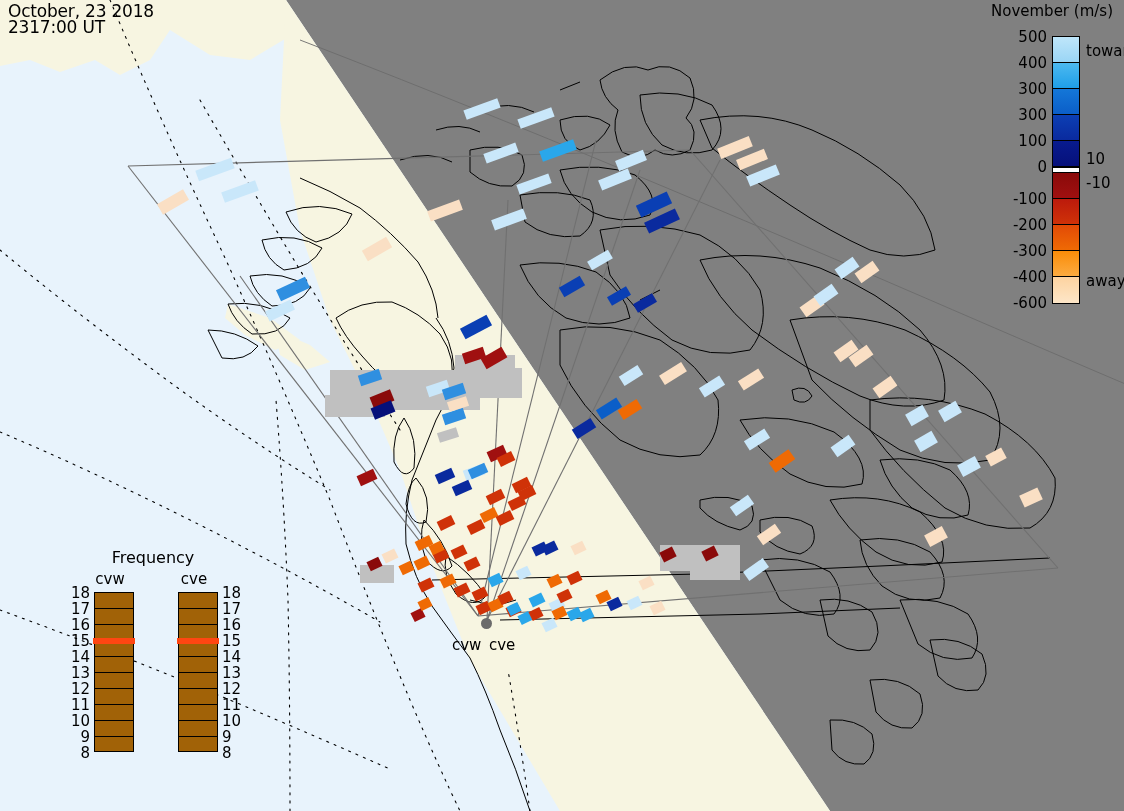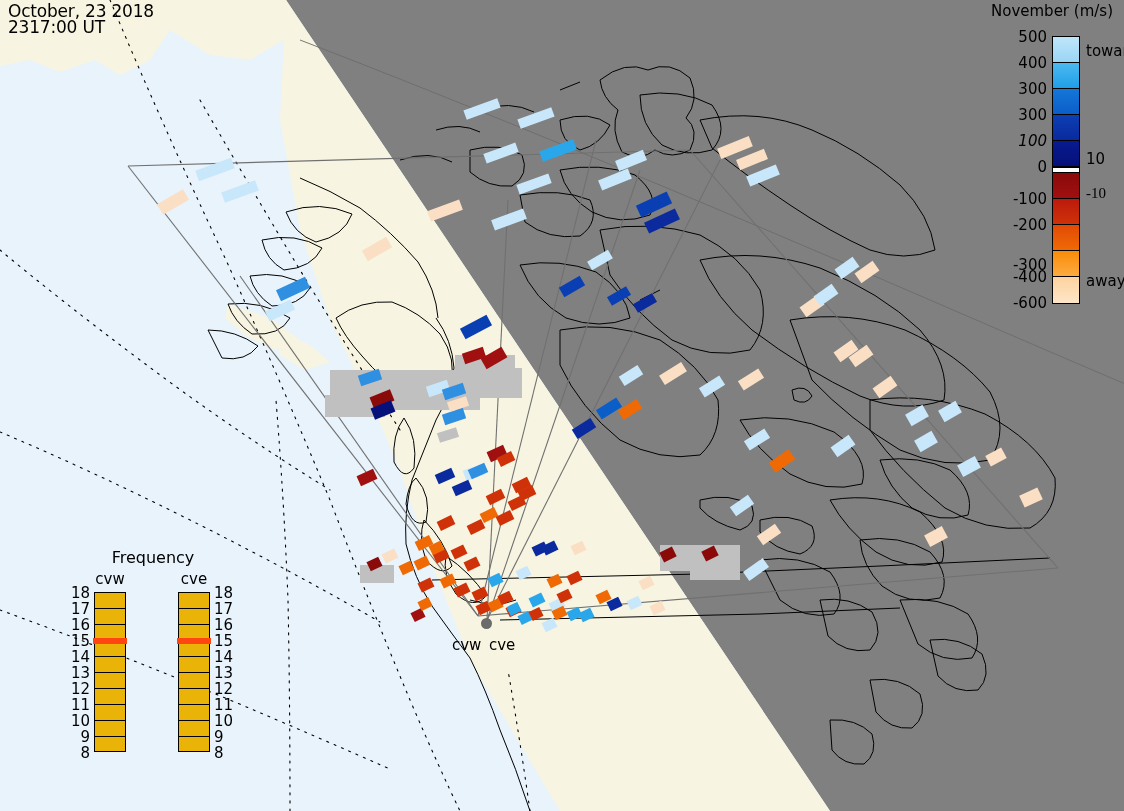--- a/index.html
+++ b/index.html
@@ -123,25 +123,25 @@
     width: 44px;
     text-align: center;
     font-size: 15px;
     color: #000;
     white-space: nowrap;
   }
   .freq-bar {
     position: absolute;
     top: 22px;
     left: 6px;
-    width: 32px;
+    width: 40px;
     height: 176px;
     border: 1.5px solid #000;
     box-sizing: border-box;
-    background: #eab308;
+    background: #a16207;
   }
   .freq-cell {
     position: absolute;
     left: 0;
     width: 100%;
     height: 16px;
     border-bottom: 1.5px solid #000;
     box-sizing: border-box;
   }
   .freq-cell.last { border-bottom: none; }
@@ -457,30 +457,30 @@
         <div class="cbar-zero" style="top: 130px;"></div>
         <div class="cbar-seg" style="top: 136px; background: linear-gradient(rgb(138, 10, 10), rgb(160, 16, 16));"></div>
         <div class="cbar-seg" style="top: 162px; background: linear-gradient(rgb(188, 26, 12), rgb(207, 50, 8));"></div>
         <div class="cbar-seg" style="top: 188px; background: linear-gradient(rgb(226, 74, 6), rgb(239, 106, 4));"></div>
         <div class="cbar-seg" style="top: 214px; background: linear-gradient(rgb(250, 140, 8), rgb(252, 171, 64));"></div>
         <div class="cbar-seg last" style="top: 240px; background: linear-gradient(rgb(253, 211, 160), rgb(253, 230, 200));"></div>
         <div class="cbar-tick" style="top: 0px;">500</div>
         <div class="cbar-tick" style="top: 26px;">400</div>
         <div class="cbar-tick" style="top: 52px;">300</div>
         <div class="cbar-tick" style="top: 78px;">300</div>
-        <div class="cbar-tick" style="top: 104px; font-style: italic;">100</div>
+        <div class="cbar-tick" style="top: 104px;">100</div>
         <div class="cbar-tick" style="top: 130px;">0</div>
         <div class="cbar-tick" style="top: 162px;">-100</div>
         <div class="cbar-tick" style="top: 188px;">-200</div>
-        <div class="cbar-tick" style="top: 228px; text-align: right;">-300</div>
+        <div class="cbar-tick" style="top: 214px; text-align: right;">-300</div>
         <div class="cbar-tick" style="top: 240px;">-400</div>
         <div class="cbar-tick" style="top: 266px;">-600</div>
         <div class="cbar-side" style="top: 14px;">toward</div>
         <div class="cbar-side" style="top: 122px;">10</div>
-        <div class="cbar-side" style="top: 156px; font-family: Liberation Serif, serif;">-10</div>
+        <div class="cbar-side" style="top: 146px;">-10</div>
         <div class="cbar-side" style="top: 244px;">away</div>
       </div>
   </div>
 
   <div id="freq-wrap">
     <div id="freq-title">Frequency</div>
   <div class="freq-col" style="left: 0px;">
         <div class="freq-col-label">cvw</div>
         <div class="freq-bar" style="height: 160px;">
           <div class="freq-cell" style="top: 0px;"></div>

